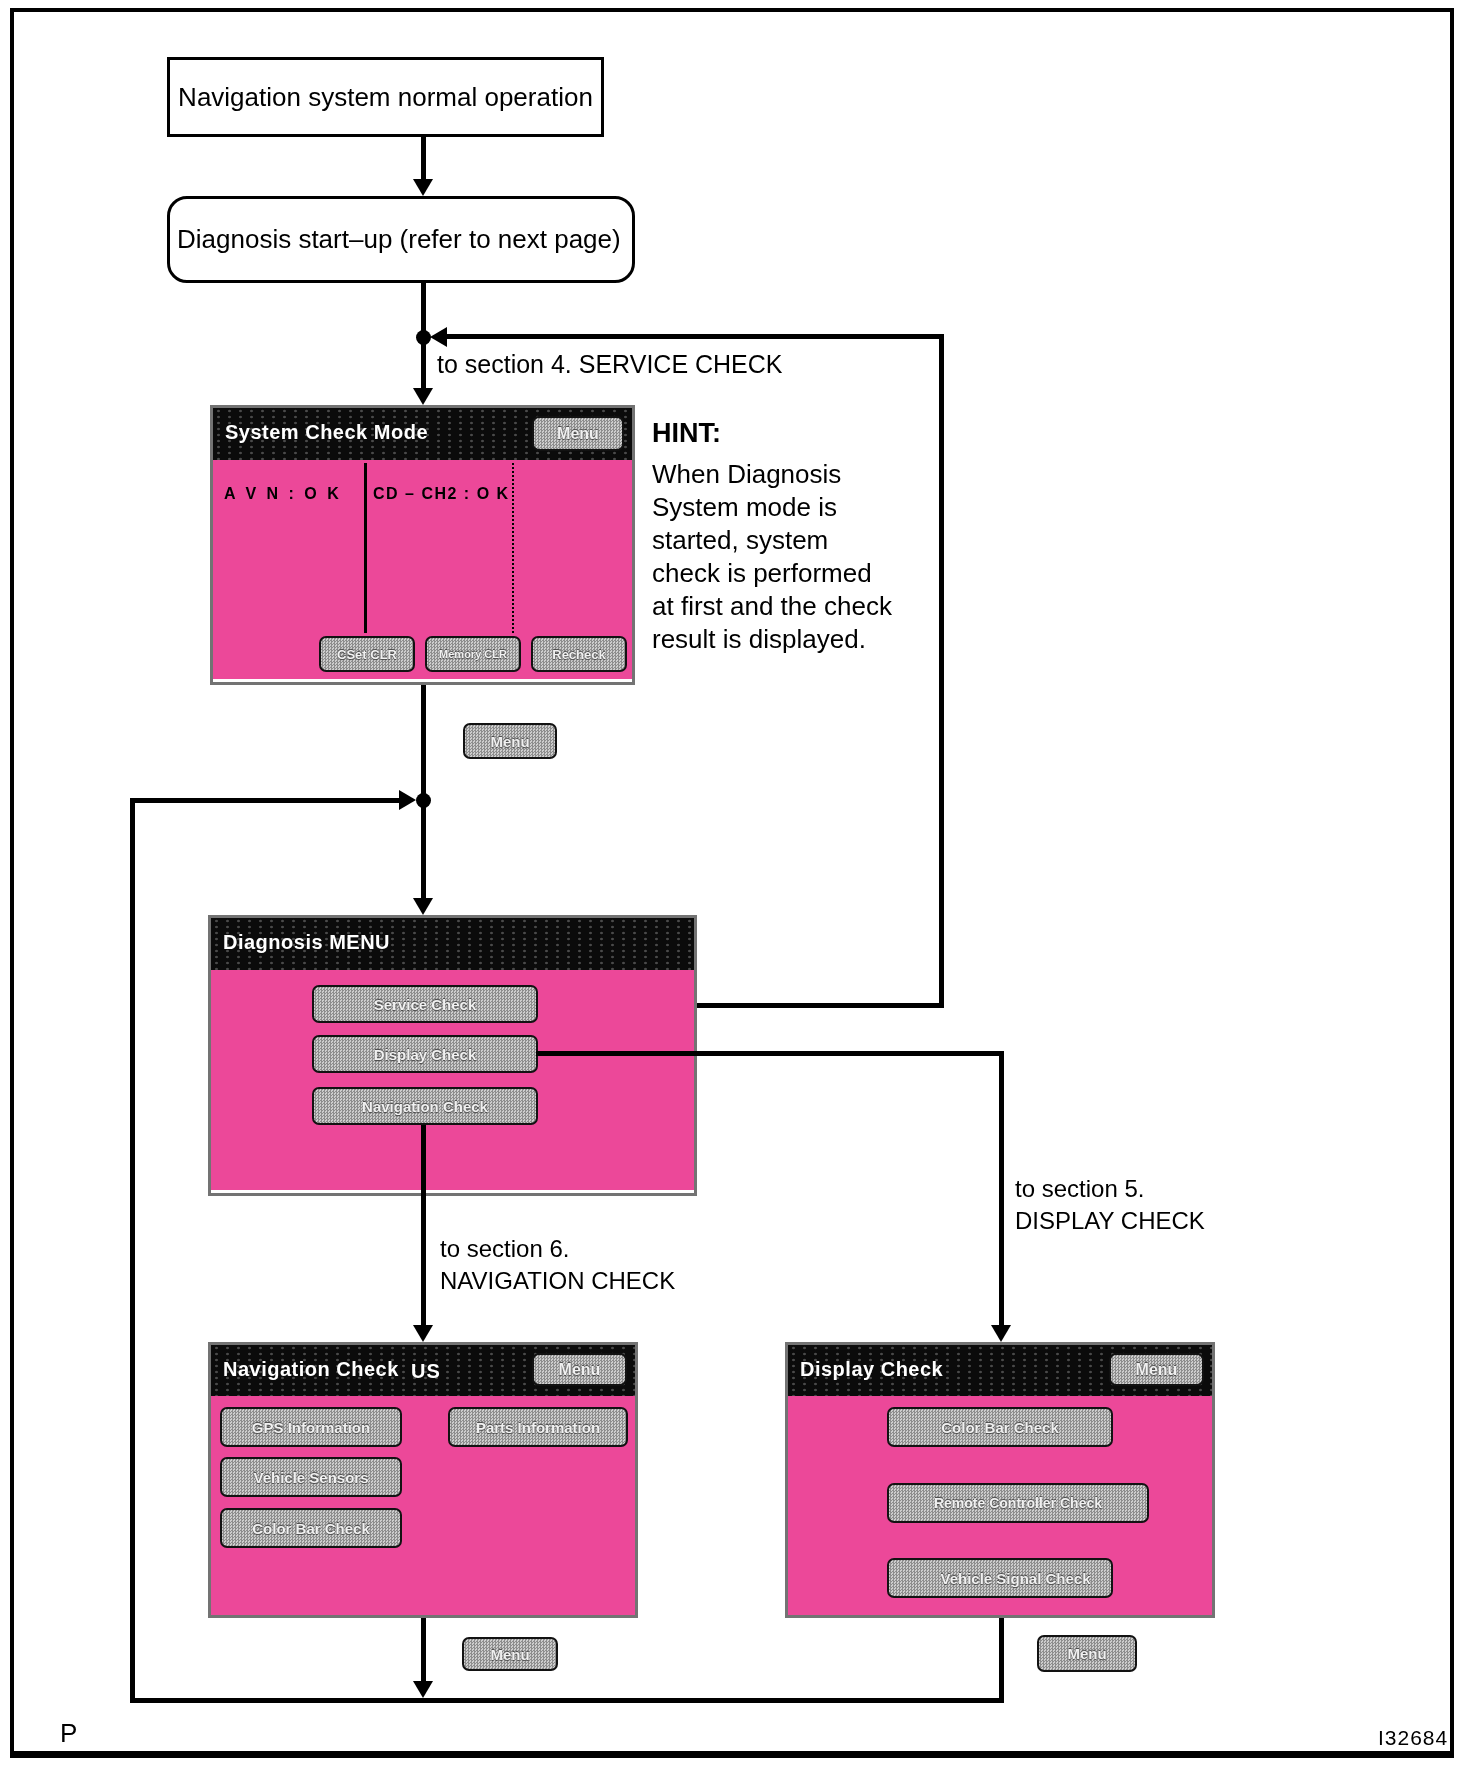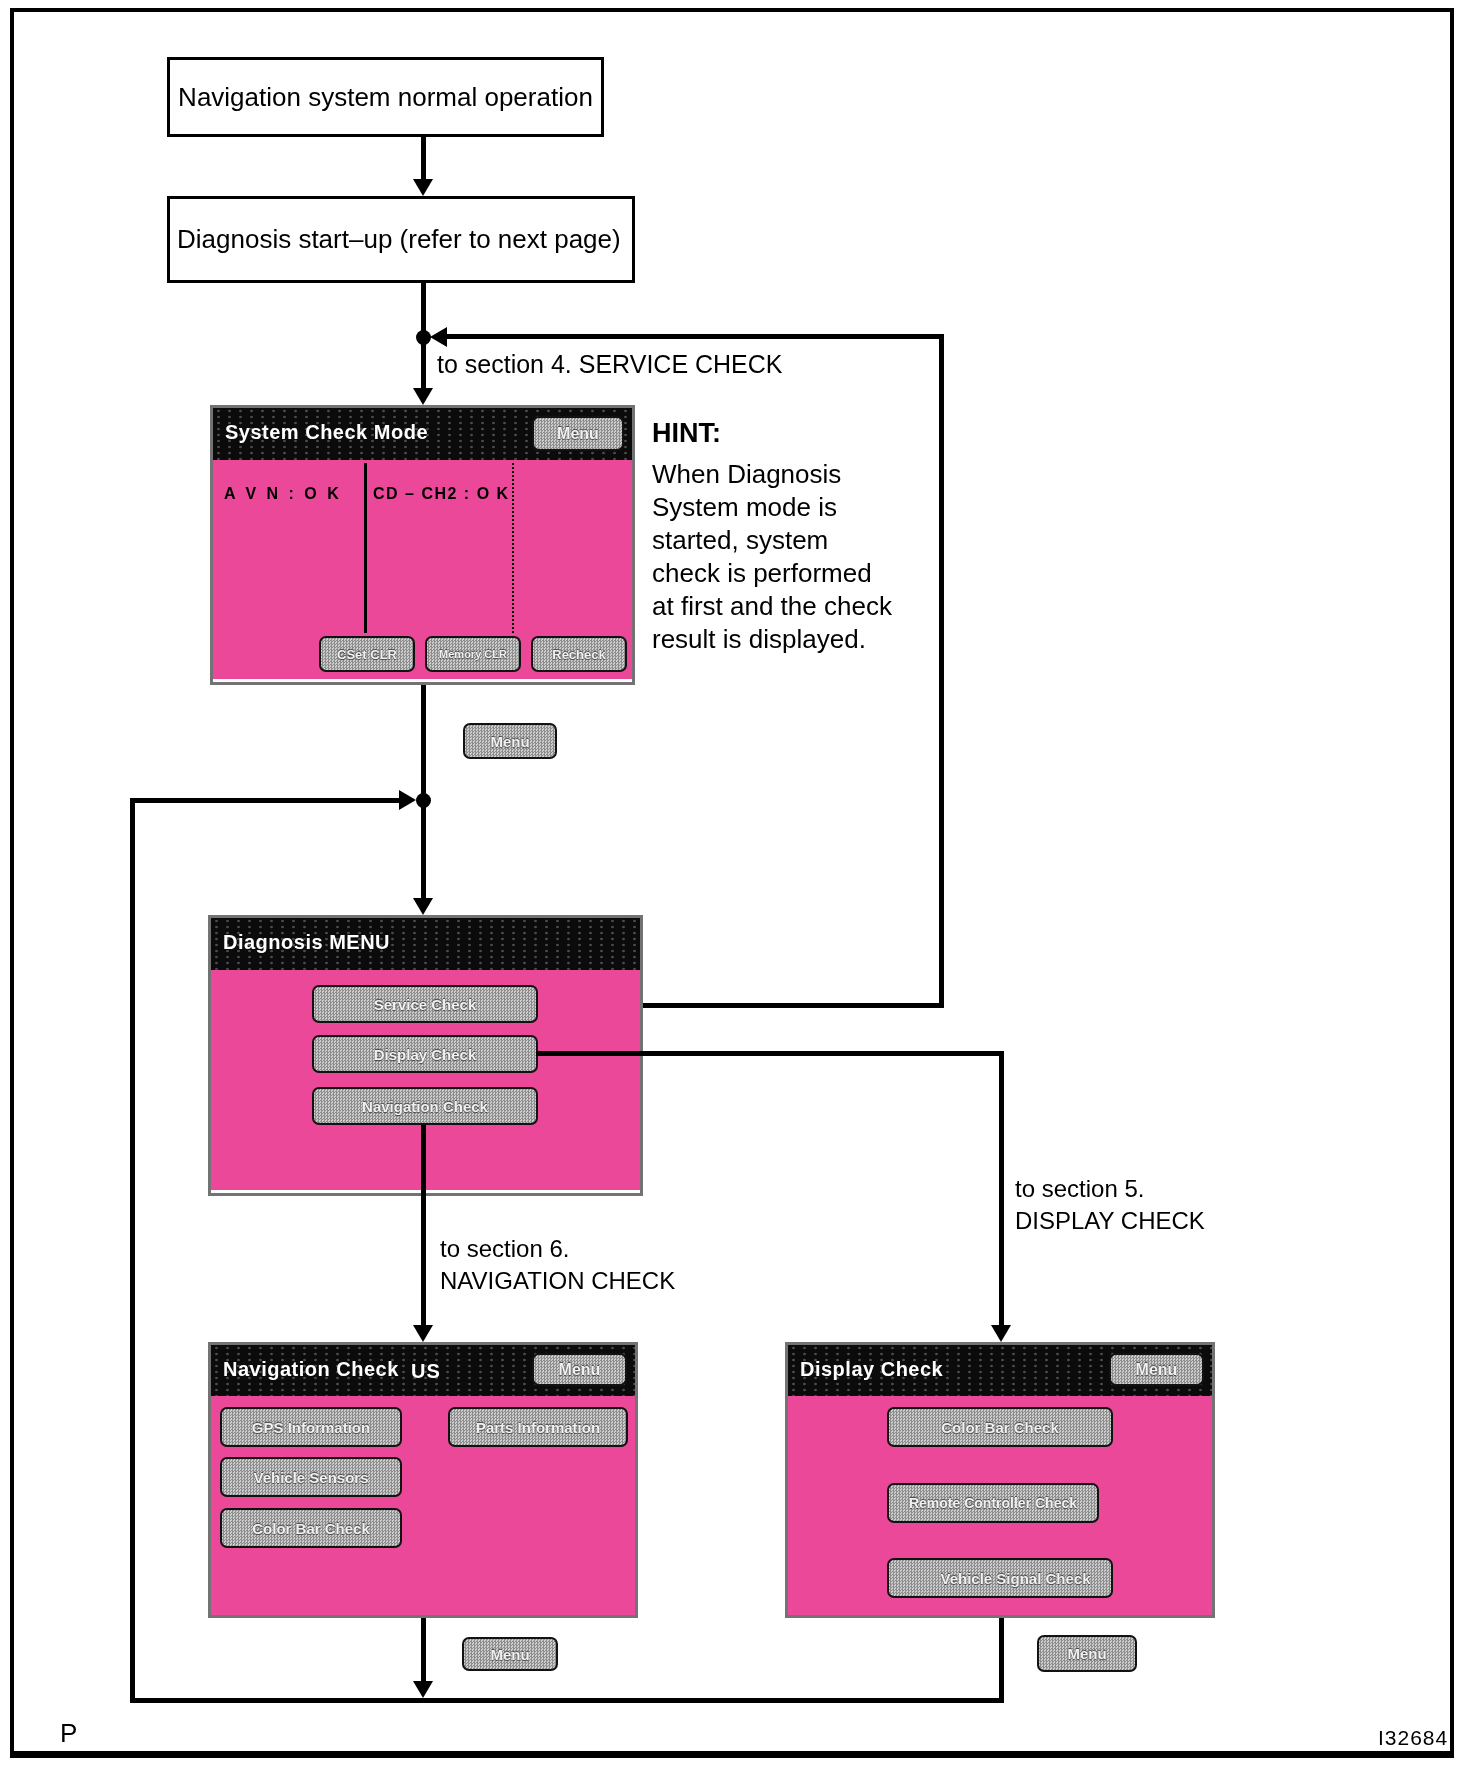--- a/index.html
+++ b/index.html
@@ -44,21 +44,21 @@
 
   <div class="frame"></div>
 
   <div class="fbox center" style="left:167px;top:57px;width:437px;height:80px;">
     <span>Navigation system normal operation</span>
   </div>
 
   <div class="line" style="left:421px;top:137px;width:5px;height:44px;"></div>
   <div class="ah ah-down" style="left:413px;top:179px;"></div>
 
-  <div class="fbox" style="left:167px;top:196px;width:468px;height:87px;padding-left:7px;">
+  <div class="fbox" style="left:167px;top:196px;width:468px;height:87px;padding-left:7px;border-radius:20px;">
     <span>Diagnosis start–up (refer to next page)</span>
   </div>
 
   <div class="line" style="left:421px;top:283px;width:5px;height:106px;"></div>
   <div class="ah ah-down" style="left:413px;top:388px;"></div>
   <div class="dot" style="left:416px;top:330px;"></div>
 
   <div class="ah ah-left" style="left:430px;top:327px;"></div>
   <div class="line" style="left:446px;top:334px;width:498px;height:5px;"></div>
   <div class="line" style="left:939px;top:334px;width:5px;height:674px;"></div>
@@ -94,21 +94,21 @@
 
   <div class="line" style="left:421px;top:685px;width:5px;height:214px;"></div>
   <div class="ah ah-down" style="left:413px;top:898px;"></div>
   <div class="dot" style="left:416px;top:793px;"></div>
 
   <div class="ah ah-right" style="left:399px;top:790px;"></div>
   <div class="line" style="left:130px;top:798px;width:270px;height:5px;"></div>
   <div class="line" style="left:130px;top:798px;width:5px;height:905px;"></div>
   <div class="line" style="left:130px;top:1698px;width:874px;height:5px;"></div>
 
-  <div class="screen" style="left:208px;top:915px;width:435px;height:281px;">
+  <div class="screen" style="left:208px;top:915px;width:489px;height:281px;">
     <div class="scr-header">
       <span class="scr-title">Diagnosis MENU</span>
     </div>
     <div class="scr-body" style="height:220px;">
       <div class="btn" style="left:101px;top:15px;width:226px;height:38px;">Service Check</div>
       <div class="btn" style="left:101px;top:65px;width:226px;height:38px;">Display Check</div>
       <div class="btn" style="left:101px;top:117px;width:226px;height:38px;">Navigation Check</div>
     </div>
   </div>
 
@@ -138,21 +138,21 @@
     </div>
   </div>
 
   <div class="screen" style="left:785px;top:1342px;width:430px;height:276px;">
     <div class="scr-header" style="height:51px;">
       <span class="scr-title">Display Check</span>
       <div class="btn hdr" style="right:8px;top:8px;width:95px;height:33px;">Menu</div>
     </div>
     <div class="scr-body" style="height:219px;">
       <div class="btn" style="left:99px;top:11px;width:226px;height:40px;">Color Bar Check</div>
-      <div class="btn" style="left:99px;top:87px;width:212px;height:40px;font-size:14px;">Remote Controller Check</div>
+      <div class="btn" style="left:99px;top:87px;width:262px;height:40px;font-size:14px;">Remote Controller Check</div>
       <div class="btn" style="left:99px;top:162px;width:226px;height:40px;padding-left:31px;">Vehicle Signal Check</div>
     </div>
   </div>
 
   <div class="btn" style="left:462px;top:1637px;width:96px;height:34px;">Menu</div>
   <div class="btn" style="left:1037px;top:1635px;width:100px;height:37px;">Menu</div>
 
   <div class="line" style="left:421px;top:1618px;width:5px;height:64px;"></div>
   <div class="ah ah-down" style="left:413px;top:1681px;"></div>
   <div class="line" style="left:999px;top:1618px;width:5px;height:84px;"></div>

